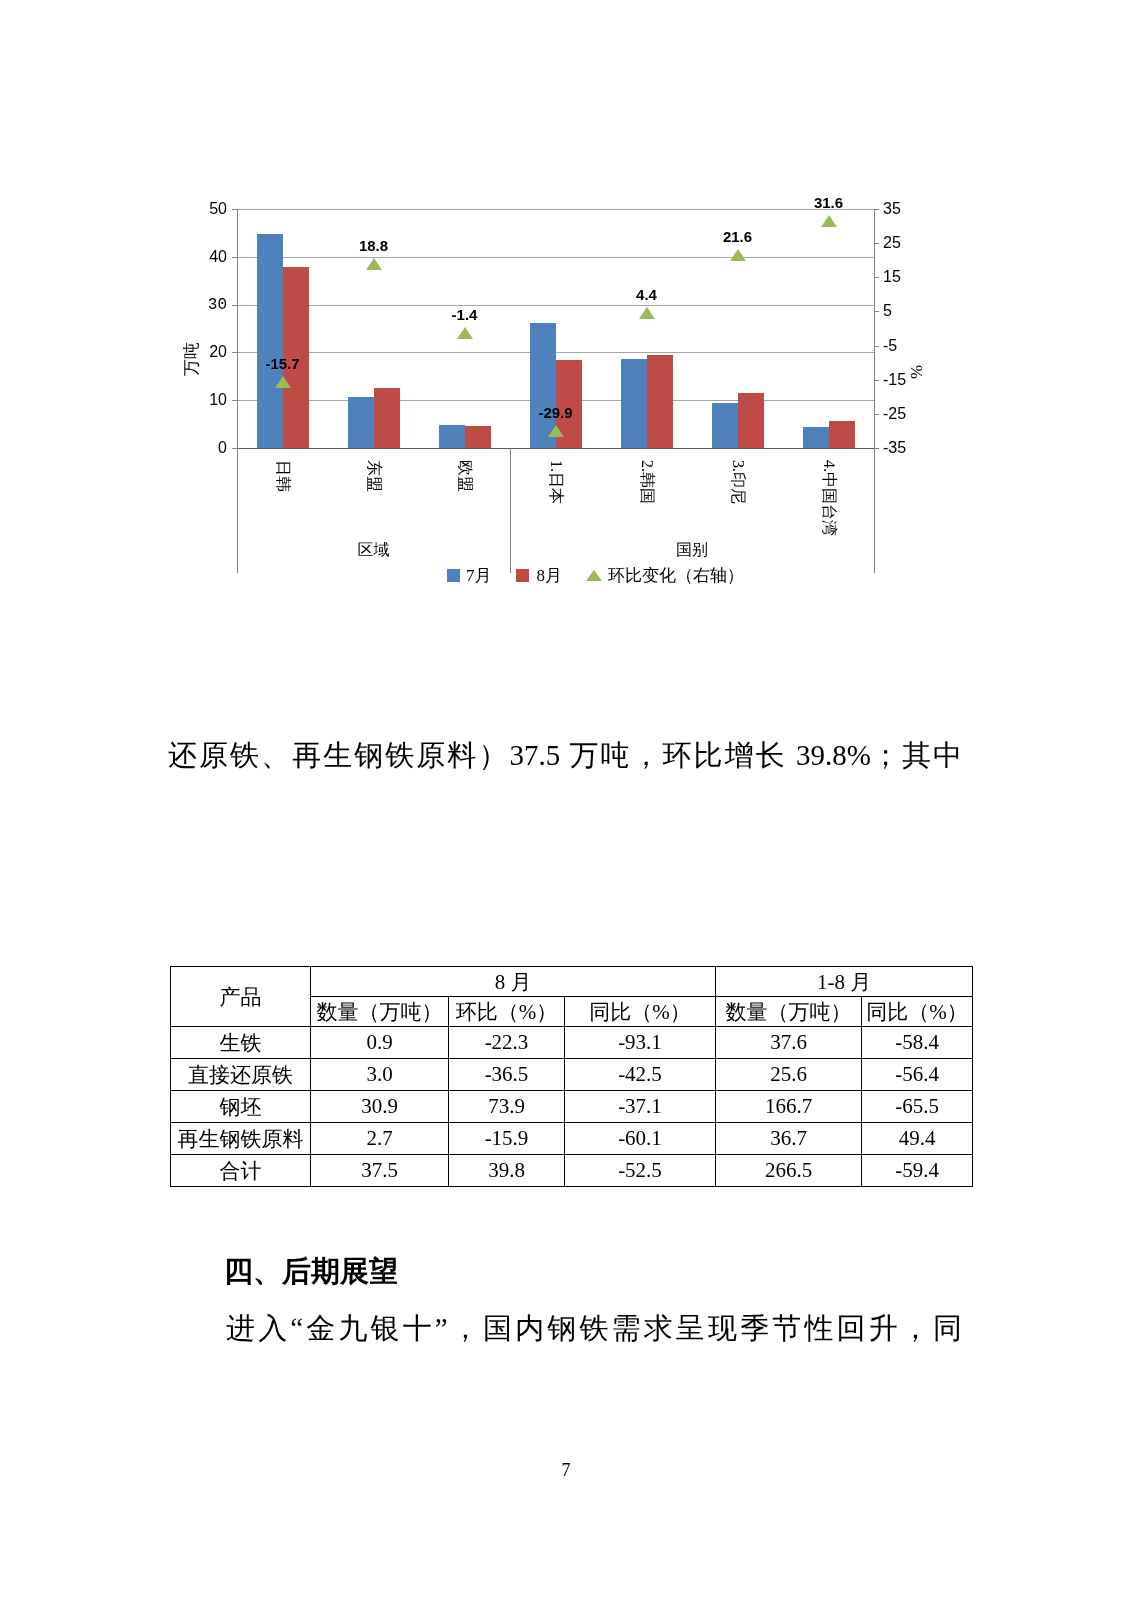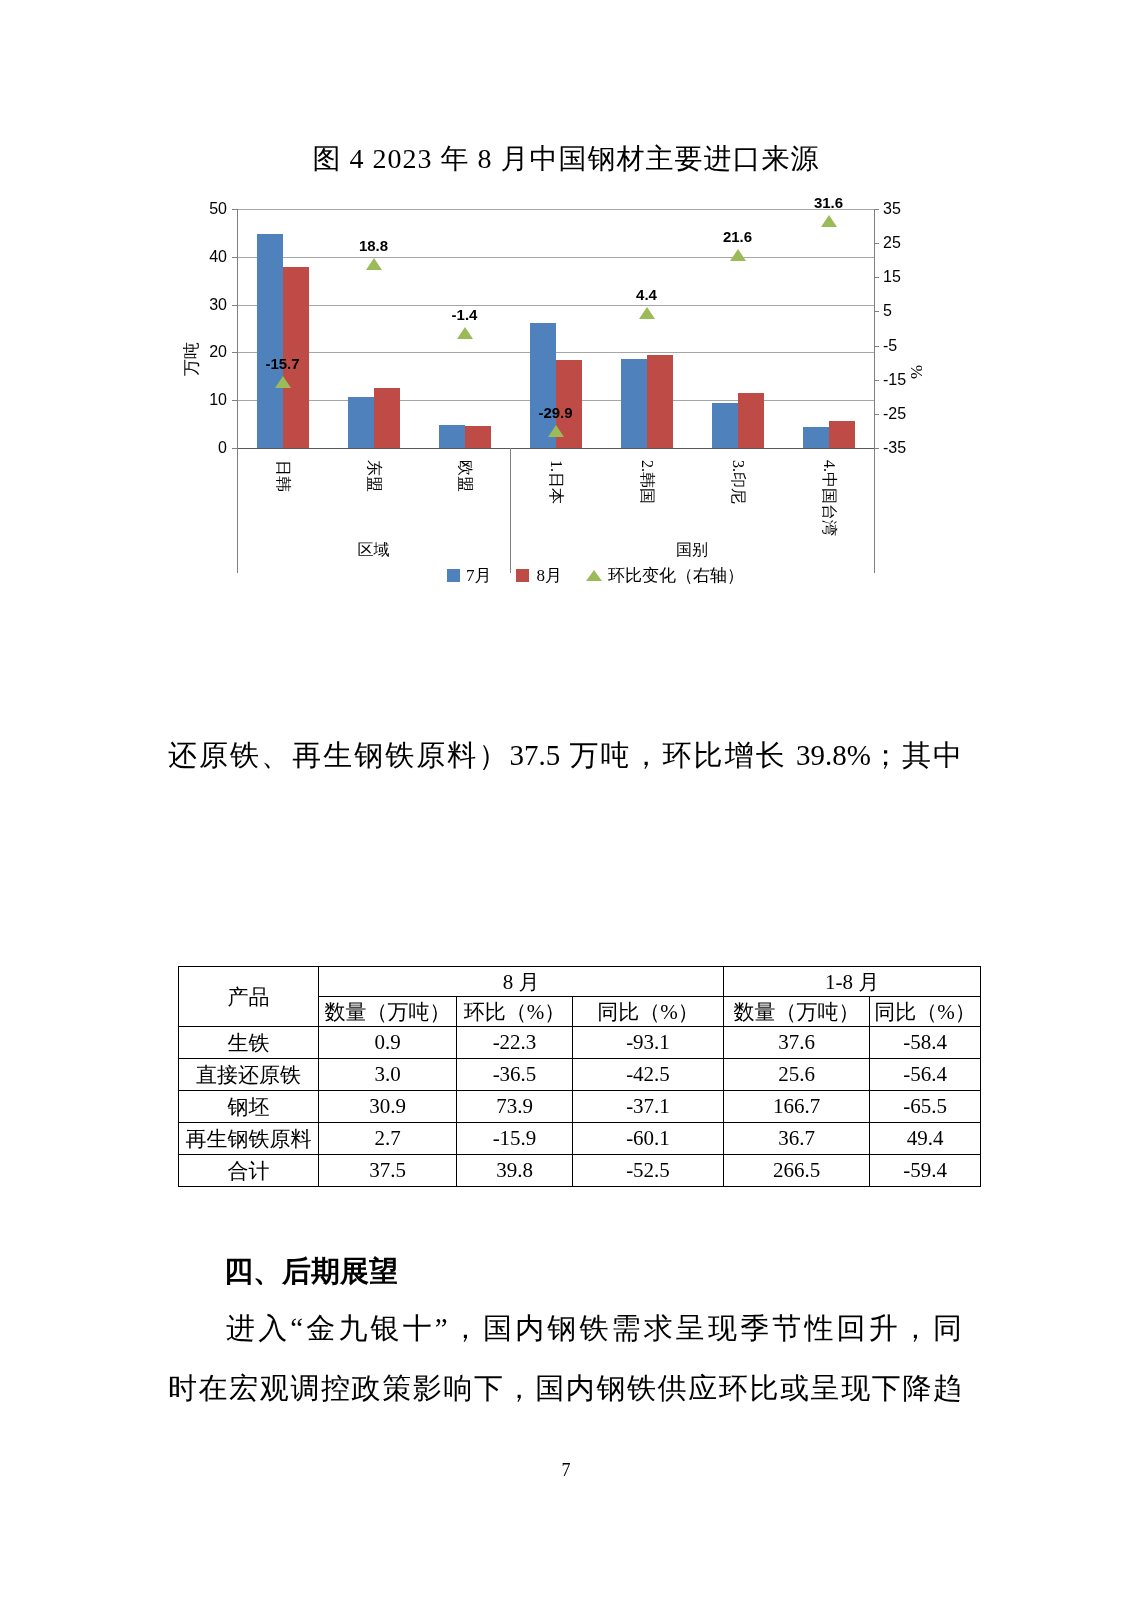--- a/index.html
+++ b/index.html
@@ -36,47 +36,46 @@
     font-family:"Liberation Sans", sans-serif; font-weight:bold; font-size:29px;
   }
   .para { position:absolute; left:168px; width:794px; font-size:29px; }
   .para-line { height:60px; line-height:60px; text-align:justify; text-align-last:justify; overflow:hidden; }
   .para-line.no-just { text-align-last:left; }
   .para-line.indent { text-indent:58px; }
   .table-title { position:absolute; left:170px; width:792px; text-align:center; font-size:28px; }
   
   .imp-table {
     position:absolute; left:170px; top:966px; width:802px;
-    border-collapse:collapse; table-layout:fixed; font-size:21px;margin-left:8px;
+    border-collapse:collapse; table-layout:fixed; font-size:21px;
   }
   .imp-table th, .imp-table td {
     border:1px solid #000; text-align:center; vertical-align:middle;
     font-weight:normal; padding:0; overflow:hidden;
   }
   .page-num { position:absolute; left:170px; top:1460px; width:792px; text-align:center; font-size:18px; }
 </style>
 </head>
 <body>
 
 <div class="page">
 
-  <div class="figure-title">图 4 2023 年 8 月中国钢材主要进口来源</div>
 
   <div id="chart-canvas">
       <div class="chart-el tickmark" style="left: 92px; top: 258px; width: 5px; height: 1px;"></div>
       <div class="chart-el axis-num" style="left: 49px; top: 249px; width: 38px; text-align: right;">0</div>
       <div class="chart-el gridline" style="left: 97px; top: 210.2px; width: 637px;"></div>
       <div class="chart-el tickmark" style="left: 92px; top: 210.2px; width: 5px; height: 1px;"></div>
       <div class="chart-el axis-num" style="left: 49px; top: 201.2px; width: 38px; text-align: right;">10</div>
       <div class="chart-el gridline" style="left: 97px; top: 162.4px; width: 637px;"></div>
       <div class="chart-el tickmark" style="left: 92px; top: 162.4px; width: 5px; height: 1px;"></div>
       <div class="chart-el axis-num" style="left: 49px; top: 153.4px; width: 38px; text-align: right;">20</div>
       <div class="chart-el gridline" style="left: 97px; top: 114.6px; width: 637px;"></div>
       <div class="chart-el tickmark" style="left: 92px; top: 114.6px; width: 5px; height: 1px;"></div>
-      <div class="chart-el axis-num" style="left: 49px; top: 105.6px; width: 38px; text-align: right;">30</div>
+      <div class="chart-el axis-num" style="left: 49px; top: 105.6px; width: 38px; text-align: right; font-family: Liberation Mono, monospace;">30</div>
       <div class="chart-el gridline" style="left: 97px; top: 66.8px; width: 637px;"></div>
       <div class="chart-el tickmark" style="left: 92px; top: 66.8px; width: 5px; height: 1px;"></div>
       <div class="chart-el axis-num" style="left: 49px; top: 57.8px; width: 38px; text-align: right;">40</div>
       <div class="chart-el gridline" style="left: 97px; top: 19px; width: 637px;"></div>
       <div class="chart-el tickmark" style="left: 92px; top: 19px; width: 5px; height: 1px;"></div>
       <div class="chart-el axis-num" style="left: 49px; top: 10px; width: 38px; text-align: right;">50</div>
       <div class="chart-el zero-line" style="left: 97px; top: 258px; width: 637px;"></div>
       <div class="chart-el tickmark" style="left: 734px; top: 258px; width: 5px; height: 1px;"></div>
       <div class="chart-el axis-num" style="left: 743px; top: 249px; width: 44px;">-35</div>
       <div class="chart-el tickmark" style="left: 734px; top: 223.857px; width: 5px; height: 1px;"></div>
@@ -221,18 +220,17 @@
           <td>266.5</td>
           <td>-59.4</td>
         </tr>
       </tbody>
   </table>
 
   <div class="sec-heading" style="top:1252px;">四、后期展望</div>
 
   <div class="para" style="top:1298px;" id="para-section4">
       <div class="para-line indent">进入“金九银十”，国内钢铁需求呈现季节性回升，同</div>
-      <div class="para-line">时在宏观调控政策影响下，国内钢铁供应环比或呈现下降趋</div>
     </div>
 
   <div class="page-num">7</div>
 
 </div>
 
 </body></html>

